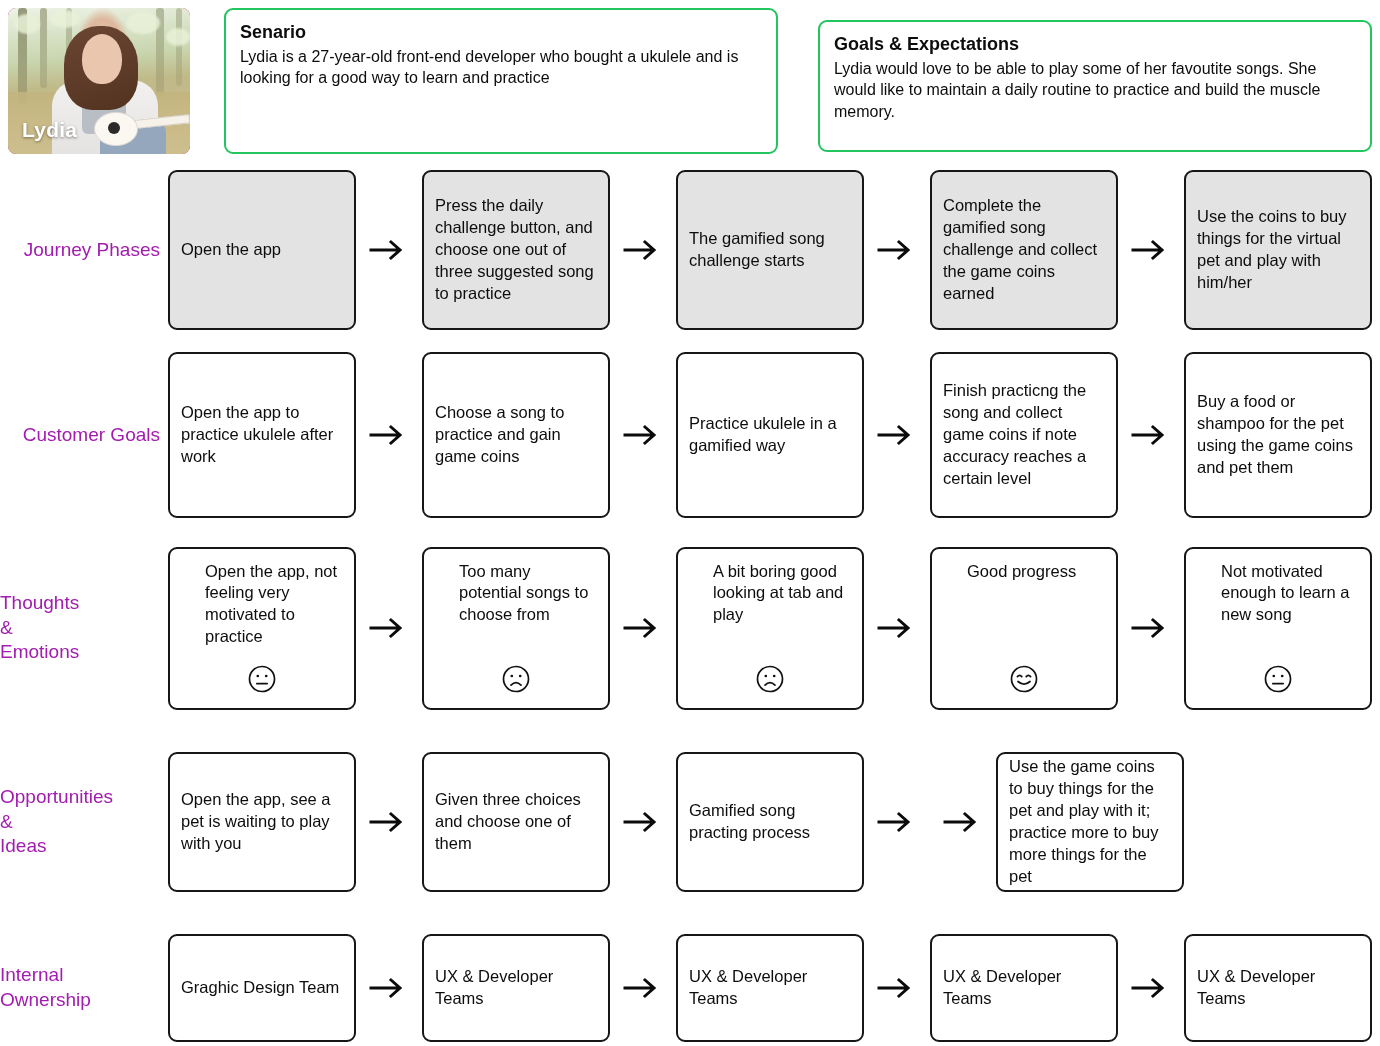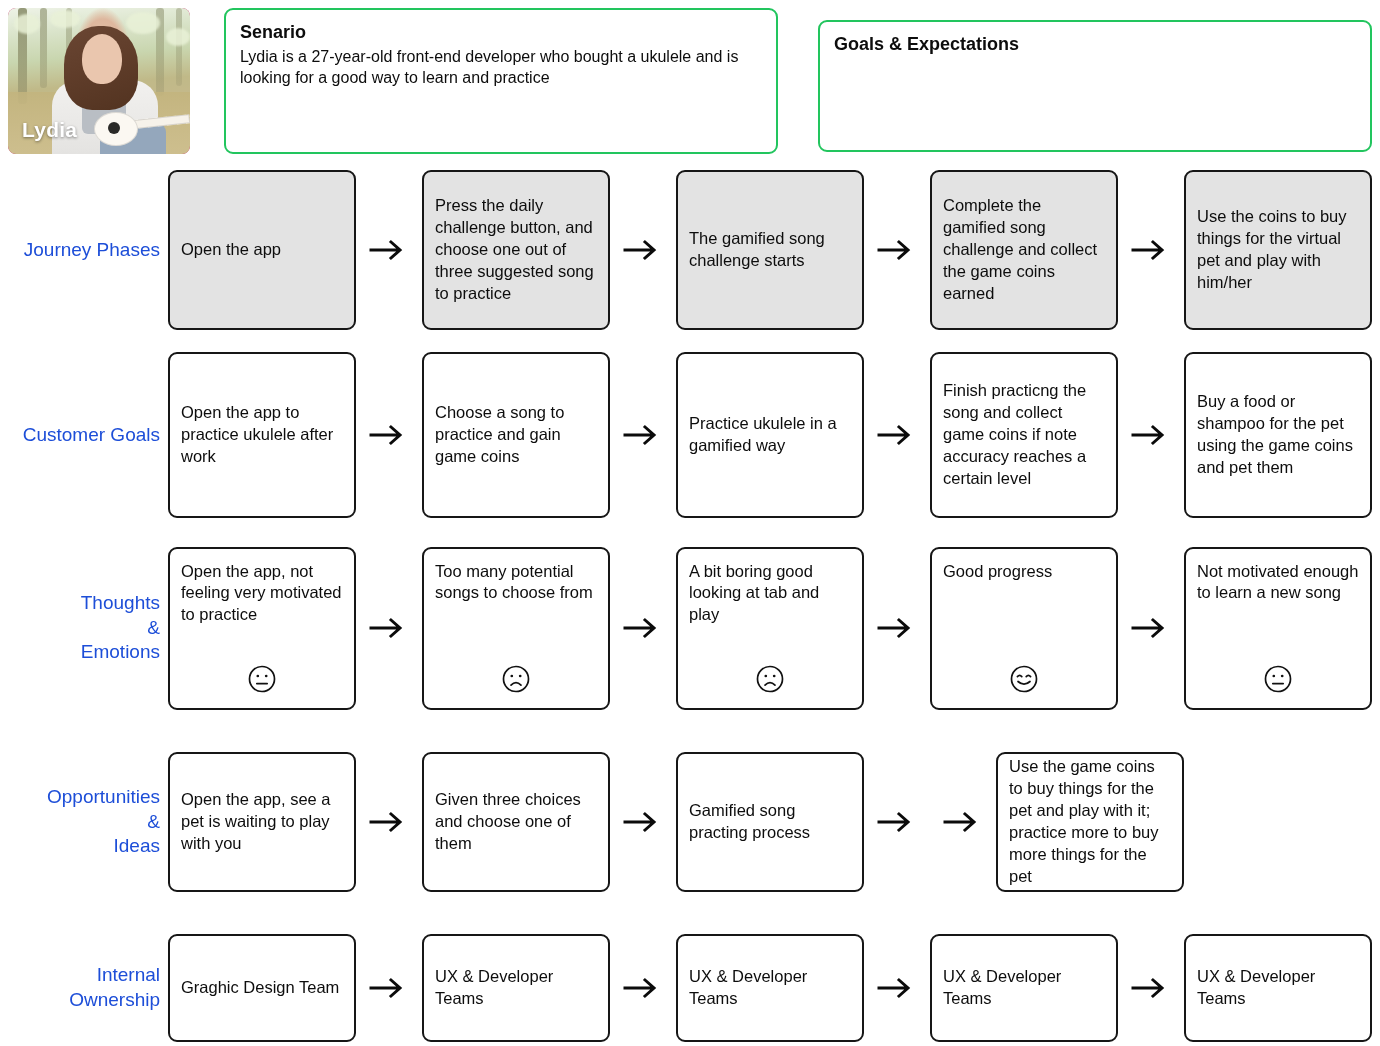--- a/index.html
+++ b/index.html
@@ -174,24 +174,24 @@
     display: flex;
     align-items: center;
   }
   .row-label {
     width: 168px;
     flex: 0 0 168px;
     box-sizing: border-box;
     padding-right: 8px;
     font-size: 19px;
     line-height: 1.3;
-    color: #1d4ed8;
+    color: #a21caf;
   }
   .row-label.right  { text-align: right; }
-  .row-label.center { text-align: right; }
+  .row-label.center { text-align: left; }
 
   .cells {
     position: relative;
     display: flex;
     align-items: center;
   }
 
   .cell {
     box-sizing: border-box;
     border: 2px solid #161616;
@@ -235,21 +235,21 @@
 
   
   .row.r-journey   { height: 180px; }
   .row.r-goals     { height: 190px; }
   .row.r-thoughts  { height: 196px; }
   .row.r-opps      { height: 192px; }
   .row.r-internal  { height: 140px; }
 
   .row.r-journey  .cell { width: 188px; height: 160px; }
   .row.r-goals    .cell { width: 188px; height: 166px; }
-  .row.r-thoughts .cell { width: 188px; height: 163px; }
+  .row.r-thoughts .cell { width: 188px; height: 163px; padding-left: 24px; }
   .row.r-opps     .cell { width: 188px; height: 140px; }
   .row.r-internal .cell { width: 188px; height: 108px; }
 </style>
 </head>
 <body>
 
 <div class="top-band">
 
   <div class="persona-card">
     <div class="persona-photo">
@@ -275,20 +275,21 @@
     <div class="persona-name">Lydia</div>
   </div>
 
   <div class="info-card scenario">
     <div class="info-title">Senario</div>
     <div class="info-body">Lydia is a 27-year-old front-end developer who bought a ukulele and is looking for a good way to learn and practice</div>
   </div>
 
   <div class="info-card goals">
     <div class="info-title">Goals &amp; Expectations</div>
+    <div class="info-body">Lydia would love to be able to play some of her favoutite songs. She would like to maintain a daily routine to practice and build the muscle memory.</div>
   </div>
 </div>
 
 <div class="grid" id="journey-grid">
     <div class="row r-journey">
       <div class="row-label right">Journey Phases</div>
       <div class="cells">
         <div class="cell shaded v-center">
           <div class="cell-text">Open the app</div>
         </div>

